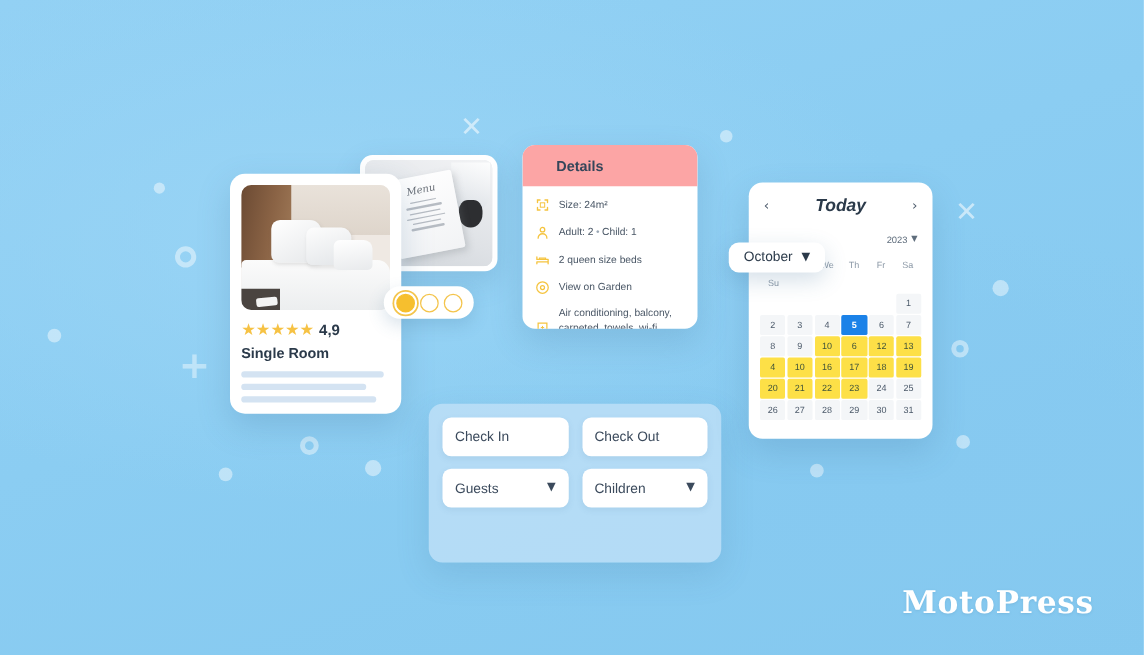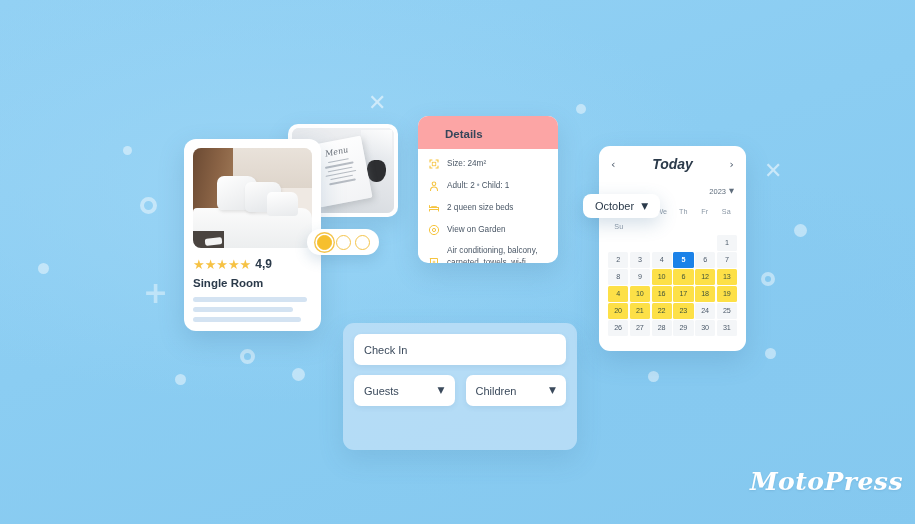--- a/index.html
+++ b/index.html
@@ -179,24 +179,23 @@
     background: #f4f6f8;
     border-radius: 1.5px;
     cursor: pointer;
   }
   .day.empty { background: transparent; cursor: default; }
   .day.avail { background: #fde047; color: #41543a; }
   .day.today { background: #1b82e8; color: #ffffff; font-weight: bold; }
 
   
   .logo {
-    position: absolute; right: 12px; bottom: 28px;
+    position: absolute; right: 40px; bottom: 28px;
     color: #ffffff;
     font-family: "DejaVu Serif", serif;
-    font-style: italic;
     font-size: 25px;
     font-weight: bold;
     letter-spacing: 0.5px;
     text-shadow: 0 1px 2px rgba(80,140,180,0.25);
   }
 
   
   .art-bed { width: 100%; height: 100%; position: relative; background: #efe9e3; }
   .art-bed .headboard {
     position: absolute; left: 0; top: 0; width: 34%; height: 66%;
@@ -404,20 +403,23 @@
         <span class="detail-txt">Air conditioning, balcony, carpeted, towels, wi-fi</span>
       </div>
 
     </div>
   </div>
 
   <div class="booking-form">
     <div class="bf-row">
       <div class="bf-field">
         <span class="lbl">Check In</span>
+      </div>
+      <div class="bf-field">
+        <span class="lbl">Check Out</span>
       </div>
     </div>
     <div class="bf-row">
       <div class="bf-field">
         <span class="lbl">Guests</span>
         <span class="bf-chev">▼</span>
       </div>
       <div class="bf-field">
         <span class="lbl">Children</span>
         <span class="bf-chev">▼</span>

